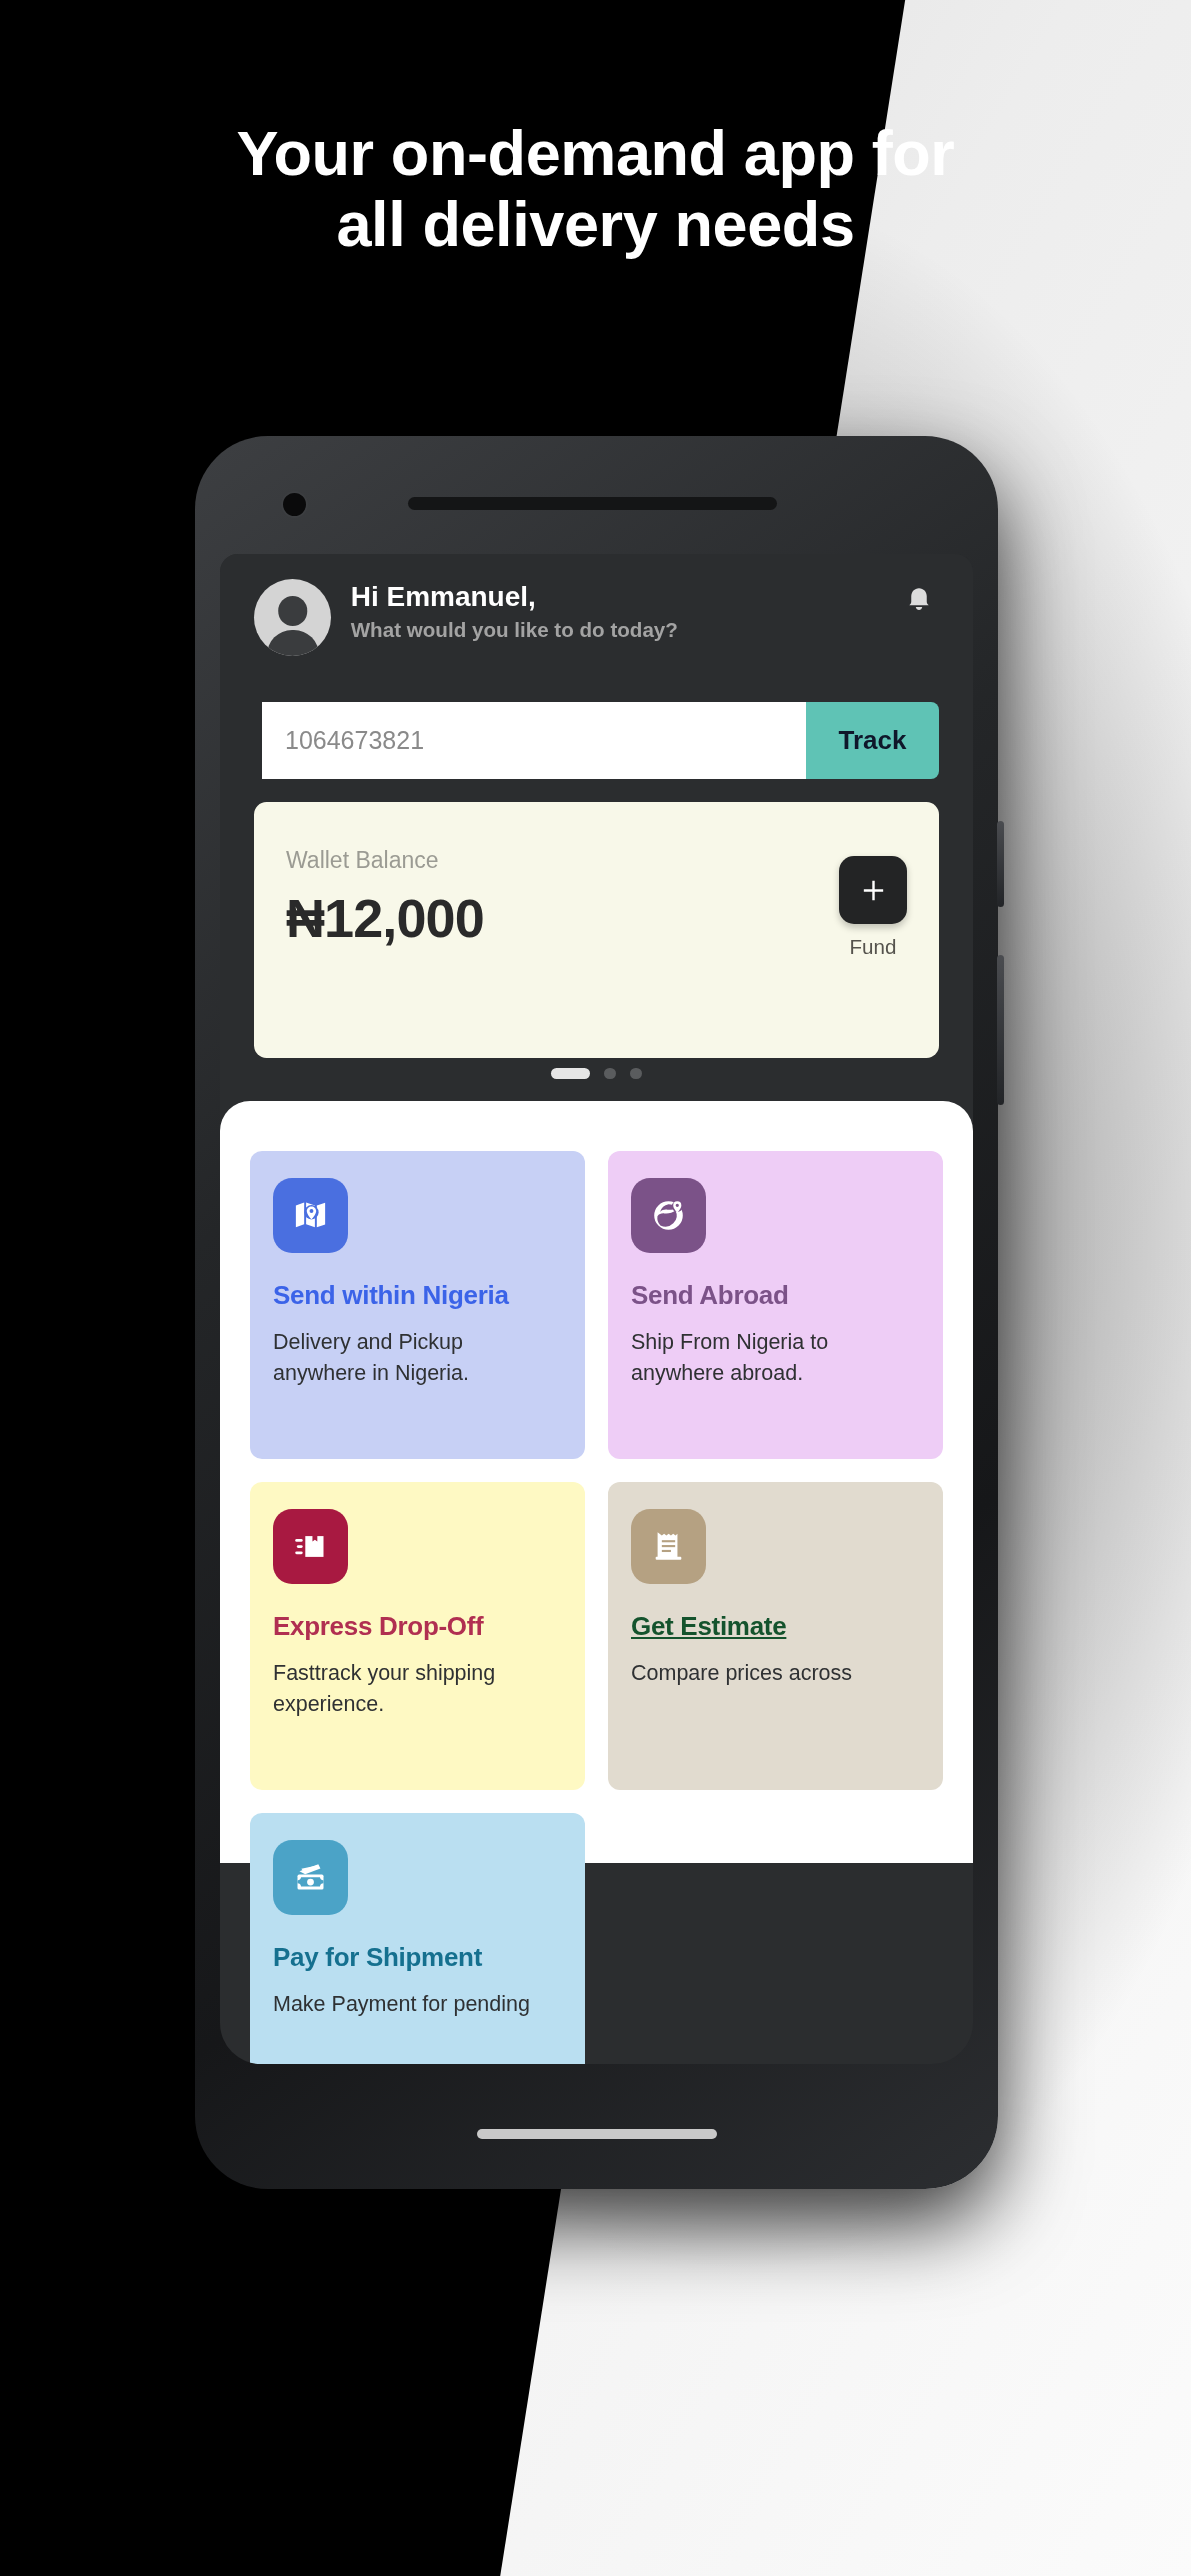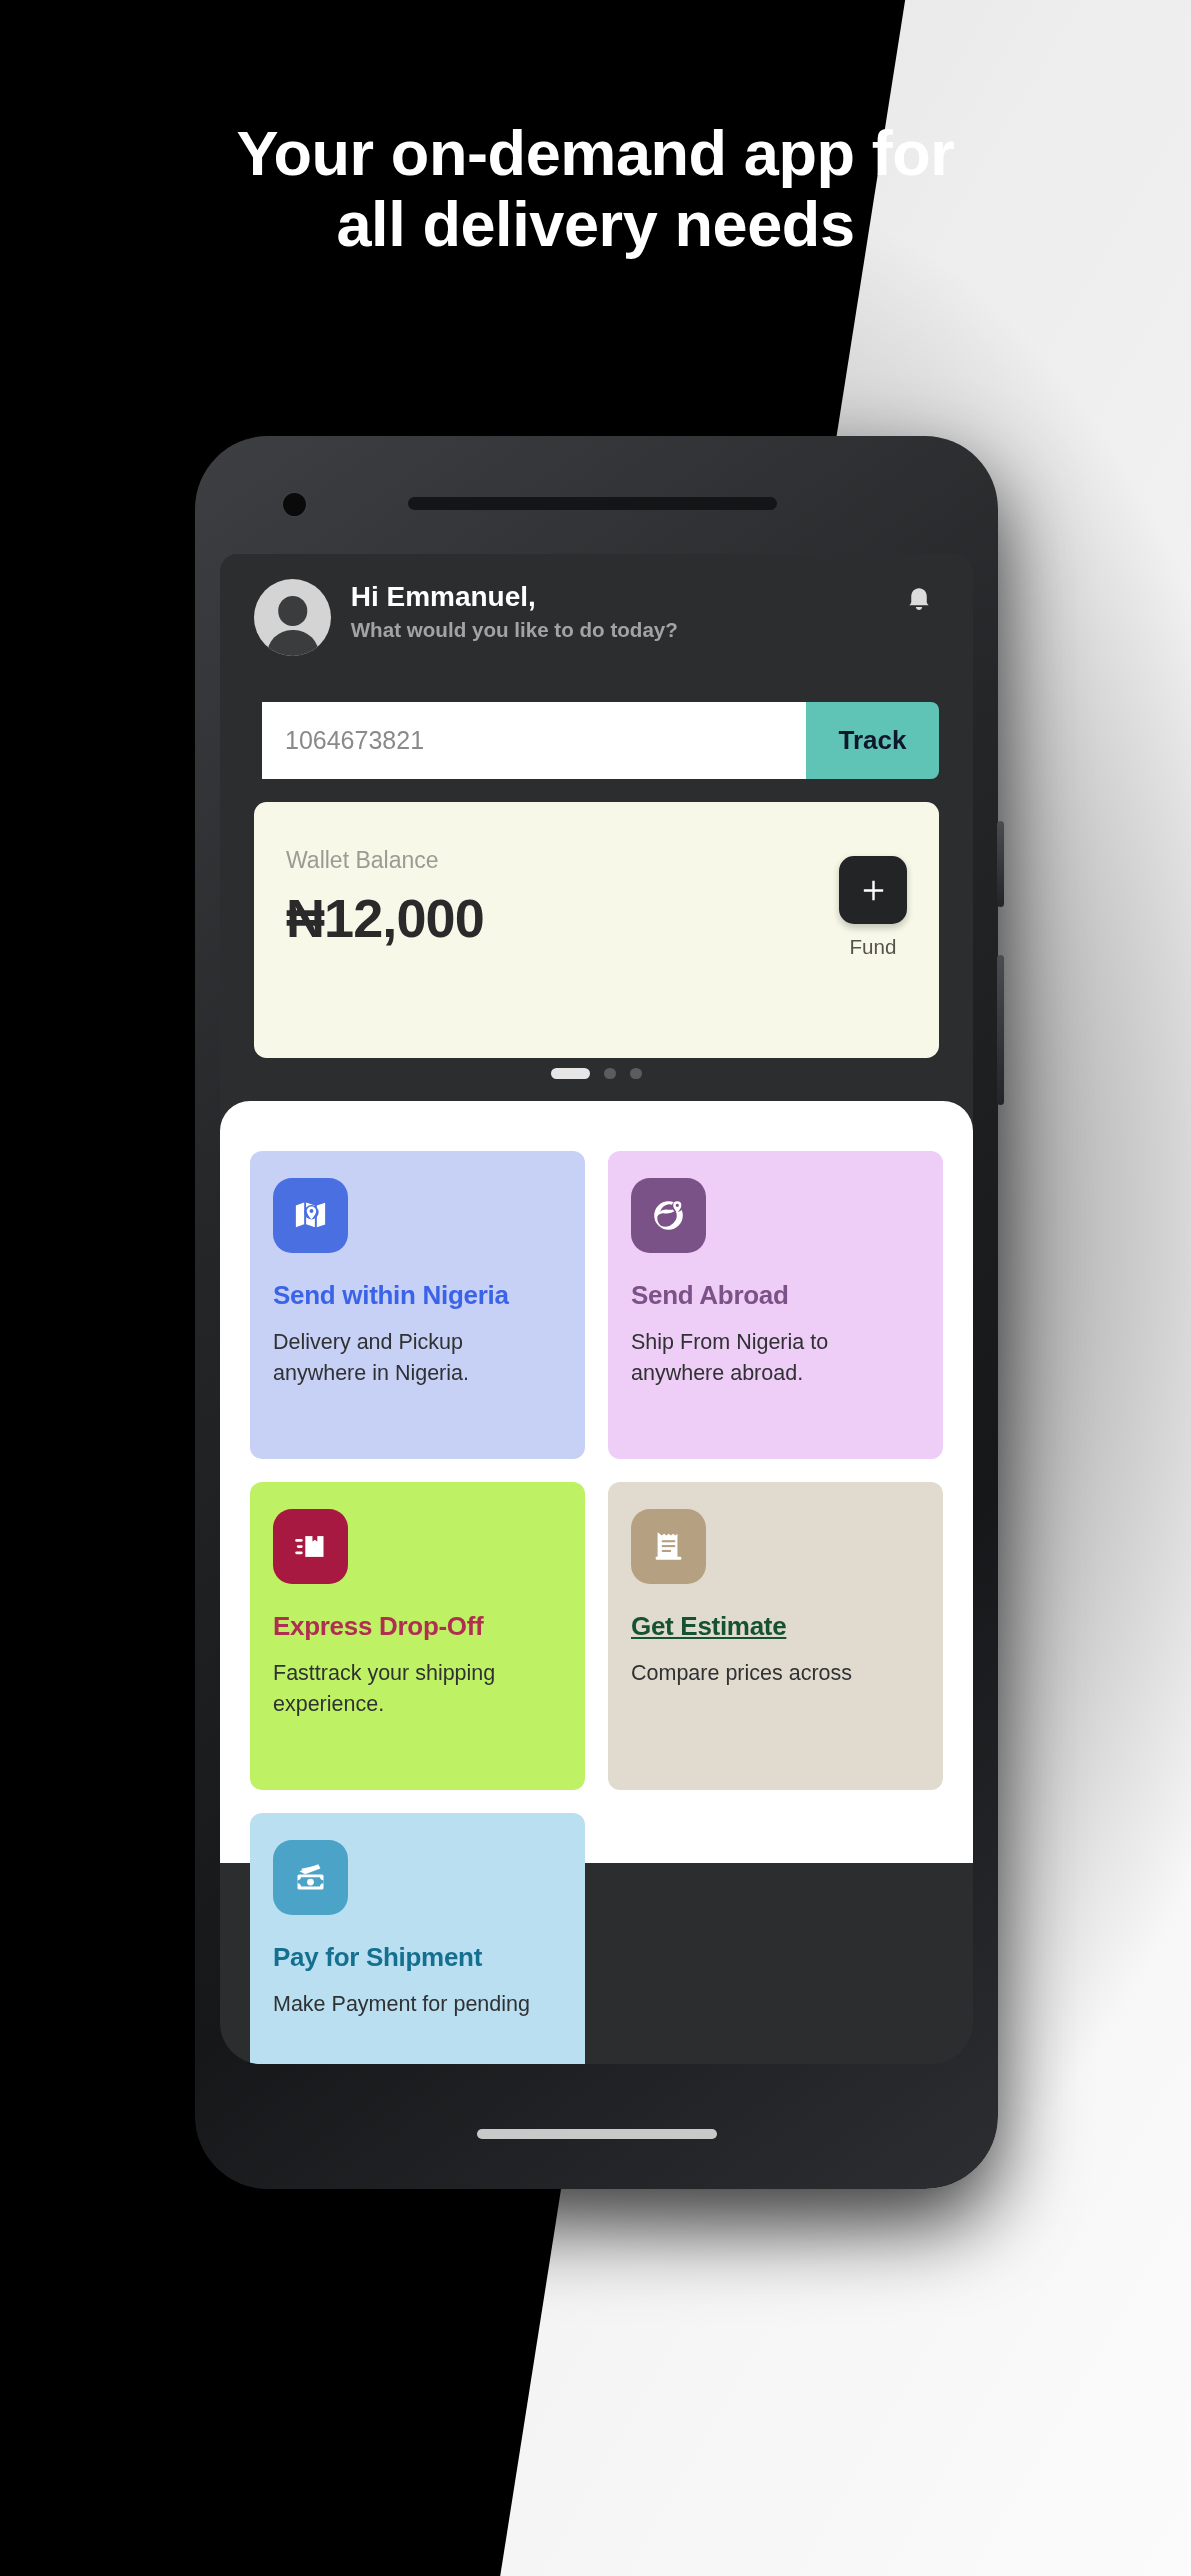--- a/index.html
+++ b/index.html
@@ -395,21 +395,21 @@
                 <path d="M12 3.2a8.8 8.8 0 108.8 8.8A8.8 8.8 0 0012 3.2zm0 1.9a6.9 6.9 0 015 2.1c-1.6 1.1-3.6 1.5-5.6 1.2C9.6 8.1 8 8.6 6.8 9.8a6.9 6.9 0 015.2-4.7zm-6.8 7.3c1-1.3 2.5-1.9 4.2-1.7 2.5.3 5-.3 6.9-1.8a6.9 6.9 0 01-9.3 9.2 6.8 6.8 0 01-1.8-5.7z" fill="#ffffff"></path>
                 <circle cx="17.4" cy="6.4" r="3.4" fill="#7b5288"></circle>
                 <path d="M17.4 3.3a2.5 2.5 0 00-2.5 2.5c0 1.8 2.5 4.5 2.5 4.5s2.5-2.7 2.5-4.5a2.5 2.5 0 00-2.5-2.5zm0 3.4a1 1 0 110-2 1 1 0 010 2z" fill="#ffffff"></path>
               </svg>
             </div>
             <div class="card-title" id="t1" style="color: rgb(123, 82, 136);">Send Abroad</div>
             <div class="card-desc">Ship From Nigeria to anywhere abroad.</div>
           </div>
 
 
-          <div class="card" id="c3" style="background: #bef264;">
+          <div class="card" id="c3" style="background: #fef9c3;">
             <div class="card-icon" id="i3" style="background: rgb(168, 25, 65);">
               <svg width="39" height="39" viewBox="0 0 24 24" aria-hidden="true">
                 <rect x="8.8" y="5.6" width="11.2" height="12.8" fill="#ffffff"></rect>
                 <path d="M13.2 5.6h3v3.3l-1.5-1-1.5 1z" fill="#a81941"></path>
                 <rect x="2.6" y="7.4" width="4.6" height="1.7" rx="0.85" fill="#ffffff"></rect>
                 <rect x="3.6" y="11.2" width="3.6" height="1.7" rx="0.85" fill="#ffffff"></rect>
                 <rect x="2.6" y="15" width="4.6" height="1.7" rx="0.85" fill="#ffffff"></rect>
               </svg>
             </div>
             <div class="card-title" id="t3" style="color: rgb(176, 47, 81);">Express Drop-Off</div>

